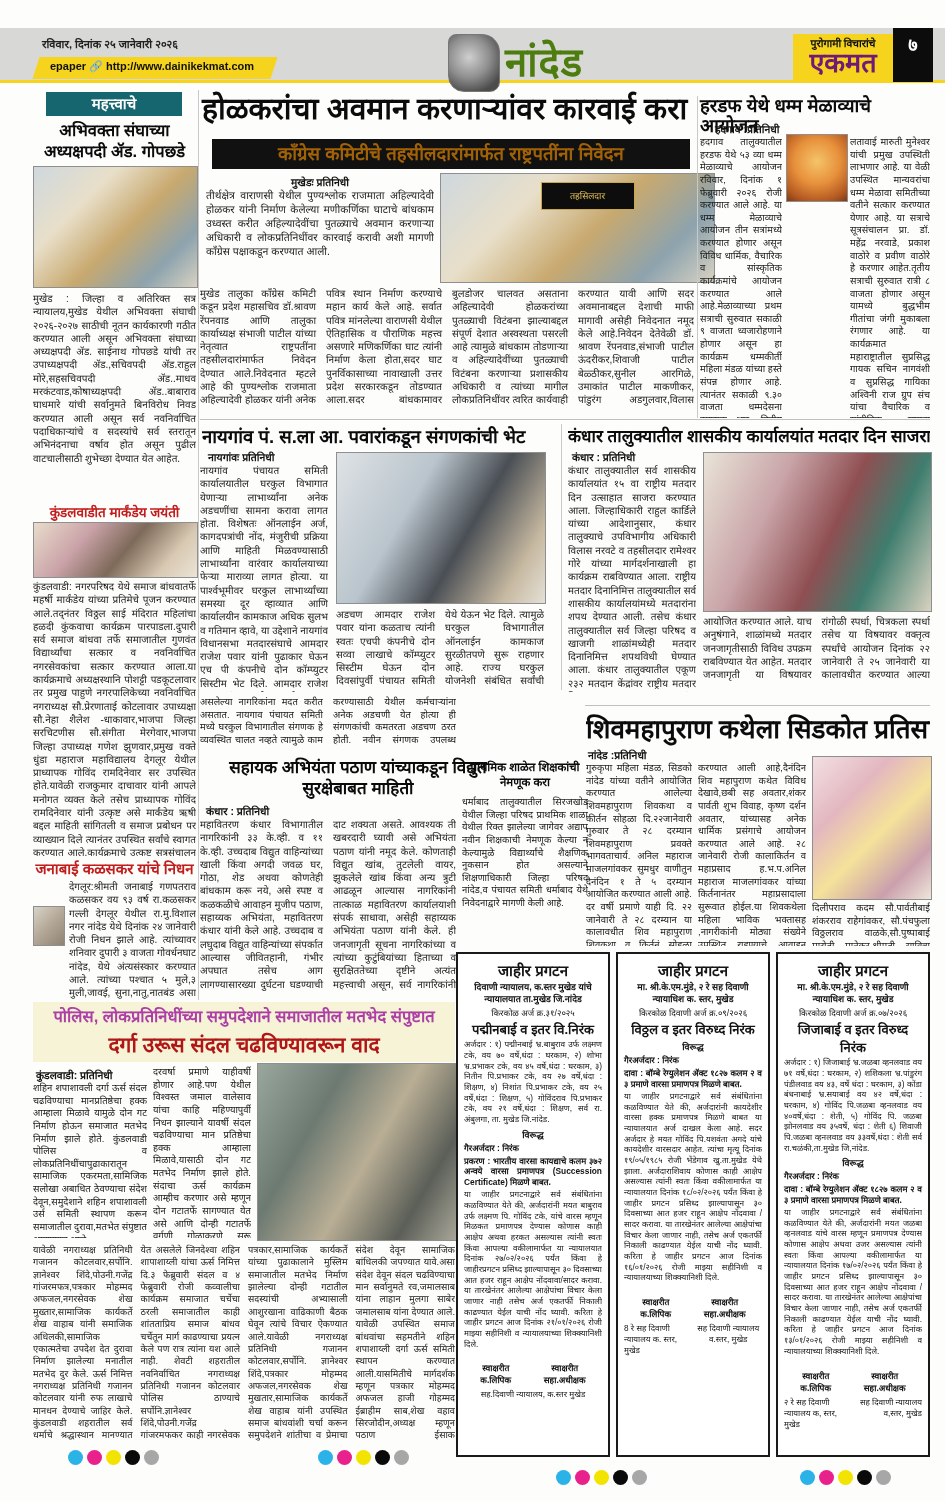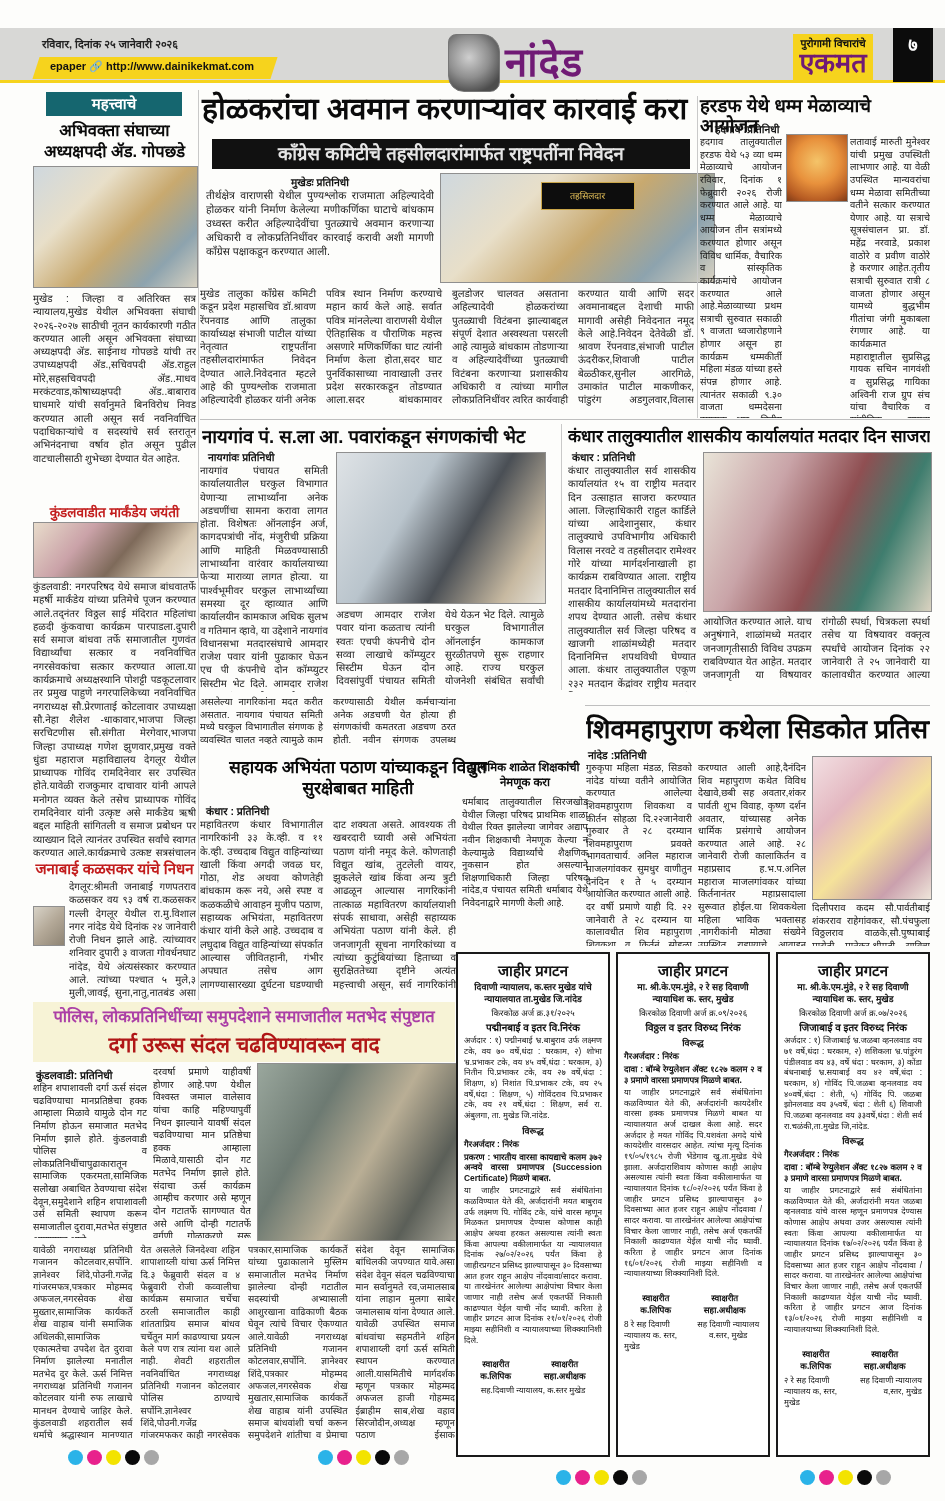--- a/index.html
+++ b/index.html
@@ -24,43 +24,43 @@
   .ph-h{background:linear-gradient(135deg,#d8d3c8 0%,#b3a897 50%,#8e8474 100%);}
   .vline{background:#c9c9c9;width:1px;}
   .hline{background:#bfbfbf;height:1px;}
   .dots span{display:inline-block;width:15px;height:15px;border-radius:50%;margin-right:4px;vertical-align:middle;}
   .d-c{background:#2bb3e8;} .d-m{background:#e8218c;} .d-y{background:#f3e300;}
   .d-k{background:#0a0a0a;} .d-g{background:#a7a7a7;}
   .adbox{border:2px solid #1a1a1a;background:#fff;padding:5px 6px;box-sizing:border-box;overflow:hidden;}
   .adbox .ad-title{font-size:15px;font-weight:bold;text-align:center;margin:1px 0 2px 0;}
   .adbox .ad-court{font-size:9px;font-weight:bold;text-align:center;line-height:1.3;}
   .adbox .ad-case{font-size:8.6px;text-align:center;margin-top:2px;}
-  .adbox .ad-parties{font-size:10px;font-weight:bold;text-align:center;margin-top:1px;}
+  .adbox .ad-parties{font-size:13px;font-weight:bold;text-align:center;margin-top:1px;}
   .adbox .ad-text{font-size:8.2px;line-height:1.3;text-align:justify;margin-top:2px;}
   .adbox .ad-vs{font-size:9px;font-weight:bold;text-align:center;margin-top:2px;}
   .adbox .ad-matter{font-size:8.4px;font-weight:bold;line-height:1.3;text-align:justify;margin-top:2px;}
   .adbox .ad-sigrow{display:flex;justify-content:space-around;font-size:8.6px;font-weight:bold;margin-top:4px;text-align:center;}
   .adbox .ad-footer{display:flex;justify-content:space-between;font-size:8.2px;margin-top:2px;}
   .pale-band{background:#f7f3d6;}
 </style>
 </head>
 <body>
 
 <div class="abs" style="left:0;top:28px;width:945px;height:52px;background:#d8d8d6;"></div>
 <div class="abs" style="left:0;top:80px;width:945px;height:3px;background:#f6d31d;"></div>
 <div class="abs" style="left:42px;top:36px;font-size:11px;font-weight:bold;color:#222;">रविवार, दिनांक २५ जानेवारी २०२६</div>
 <div class="abs" style="left:36px;top:57px;width:238px;height:22px;background:#f6d31d;transform:skewX(-18deg);"></div>
 <div class="abs" style="left:50px;top:60px;font-size:11px;font-weight:bold;color:#111;">
   <span>epaper</span>
   <span>🔗</span>
   <span>http://www.dainikekmat.com</span>
 </div>
 <div class="abs" style="left:448px;top:34px;width:50px;height:56px;background:radial-gradient(circle at 40% 40%,#cfcfcf 0%,#8f8f8f 45%,#4c4c4c 80%);border-radius:8px 18px 10px 16px;border:1px solid #777;"></div>
-<div class="abs" style="left:505px;top:33px;font-size:40px;font-weight:bold;color:#701a75;letter-spacing:1px;">नांदेड</div>
-<div class="abs" style="left:793px;top:34px;width:80px;height:46px;background:#f6d31d;text-align:center;">
+<div class="abs" style="left:505px;top:33px;font-size:40px;font-weight:bold;color:#4d7c0f;letter-spacing:1px;">नांदेड</div>
+<div class="abs" style="left:793px;top:34px;width:100px;height:46px;background:#f6d31d;text-align:center;font-family:Liberation Serif, serif;">
   <div style="font-size:10.5px;font-weight:bold;color:#101010;margin-top:2px;">पुरोगामी विचारांचे</div>
   <div style="font-size:27px;font-weight:bold;color:#701a75;line-height:1;">एकमत</div>
 </div>
 <div class="abs" style="left:893px;top:28px;width:40px;height:54px;background:#0c0c0c;color:#fff;text-align:center;">
   <span style="font-size:18px;font-weight:bold;line-height:34px;">७</span>
 </div>
 
 <div class="abs" style="left:46px;top:92px;width:136px;height:24px;background:#15666f;text-align:center;">
   <span style="color:#fff;font-weight:bold;font-size:15px;line-height:24px;">महत्त्वाचे</span>
 </div>
@@ -75,21 +75,21 @@
 <div class="abs hl-red center" style="left:33px;top:858px;width:163px;font-size:15px;">जनाबाई कळसकर यांचे निधन</div>
 <div class="abs" style="left:33px;top:880px;width:163px;height:120px;">
   <span class="photo ph-h" style="float:left;width:30px;height:38px;margin:26px 4px 2px 0;"></span>
   <span class="body" style="display:block;height:120px;">देगलूर:श्रीमती जनाबाई गणपतराव कळसकर वय ९३ वर्ष रा.कळसकर गल्ली देगलूर येथील रा.मु.विशाल नगर नांदेड येथे दिनांक २४ जानेवारी रोजी निधन झाले आहे. त्यांच्यावर शनिवार दुपारी ३ वाजता गोवर्धनघाट नांदेड, येथे अंत्यसंस्कार करण्यात आले. त्यांच्या पश्चात ५ मुले,३ मुली,जावई, सुना,नातु,नातबंड असा मोठा परिवार आहे.पोलीस विभागातील सेवानिवृत फिलाजी कळसकर यांच्या आई तर मंत्रालय कक्ष अधिकारी विपीन कळसकर यांच्या त्या आज्जी होत.</span>
 </div>
 
 <div class="abs vline" style="left:198px;top:90px;height:910px;"></div>
 
 <div class="abs hl" style="left:202px;top:92px;width:492px;font-size:30px;line-height:1.1;">होळकरांचा अवमान करणाऱ्यांवर कारवाई करा</div>
 <div class="abs" style="left:212px;top:139px;width:478px;height:30px;background:#111111;text-align:center;">
-  <span style="color:#e5e5e5;font-weight:bold;font-size:18.5px;line-height:30px;">काँग्रेस कमिटीचे तहसीलदारांमार्फत राष्ट्रपतींना निवेदन</span>
+  <span style="color:#a16207;font-weight:bold;font-size:18.5px;line-height:30px;">काँग्रेस कमिटीचे तहसीलदारांमार्फत राष्ट्रपतींना निवेदन</span>
 </div>
 <div class="abs" style="left:206px;top:175px;width:228px;height:106px;overflow:hidden;">
   <div class="byline center">मुखेडः प्रतिनिधी</div>
   <div class="body" style="font-size:10.5px;">तीर्थक्षेत्र वाराणसी येथील पुण्यश्लोक राजमाता अहिल्यादेवी होळकर यांनी निर्माण केलेल्या मणीकर्णिका घाटाचे बांधकाम उध्वस्त करीत अहिल्यादेवींचा पुतळ्याचे अवमान करणाऱ्या अधिकारी व लोकप्रतिनिधींवर कारवाई करावी अशी मागणी काँग्रेस पक्षाकडून करण्यात आली.</div>
 </div>
 <div class="abs photo ph-a" style="left:440px;top:173px;width:253px;height:108px;padding-left:20px;">
   <div style="margin:8px auto 0 auto;width:92px;height:26px;background:#0d0d0d;border:1px solid #caa64a;text-align:center;">
     <span style="color:#e8c35a;font-size:9px;line-height:26px;">तहसिलदार</span>
   </div>
 </div>

